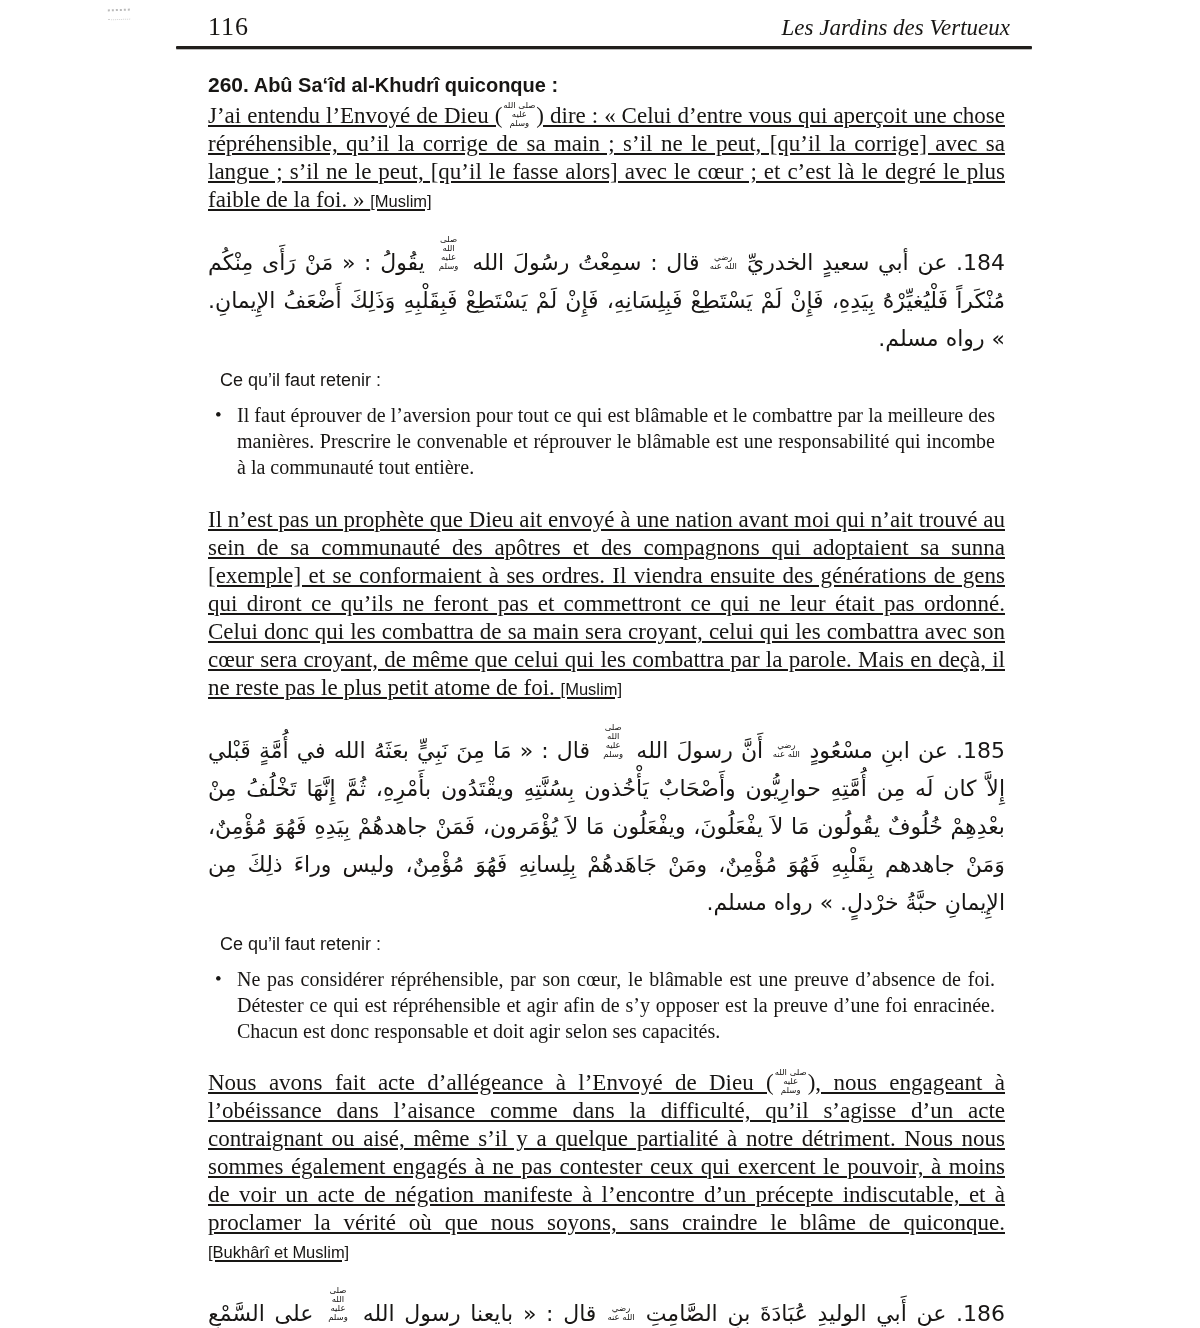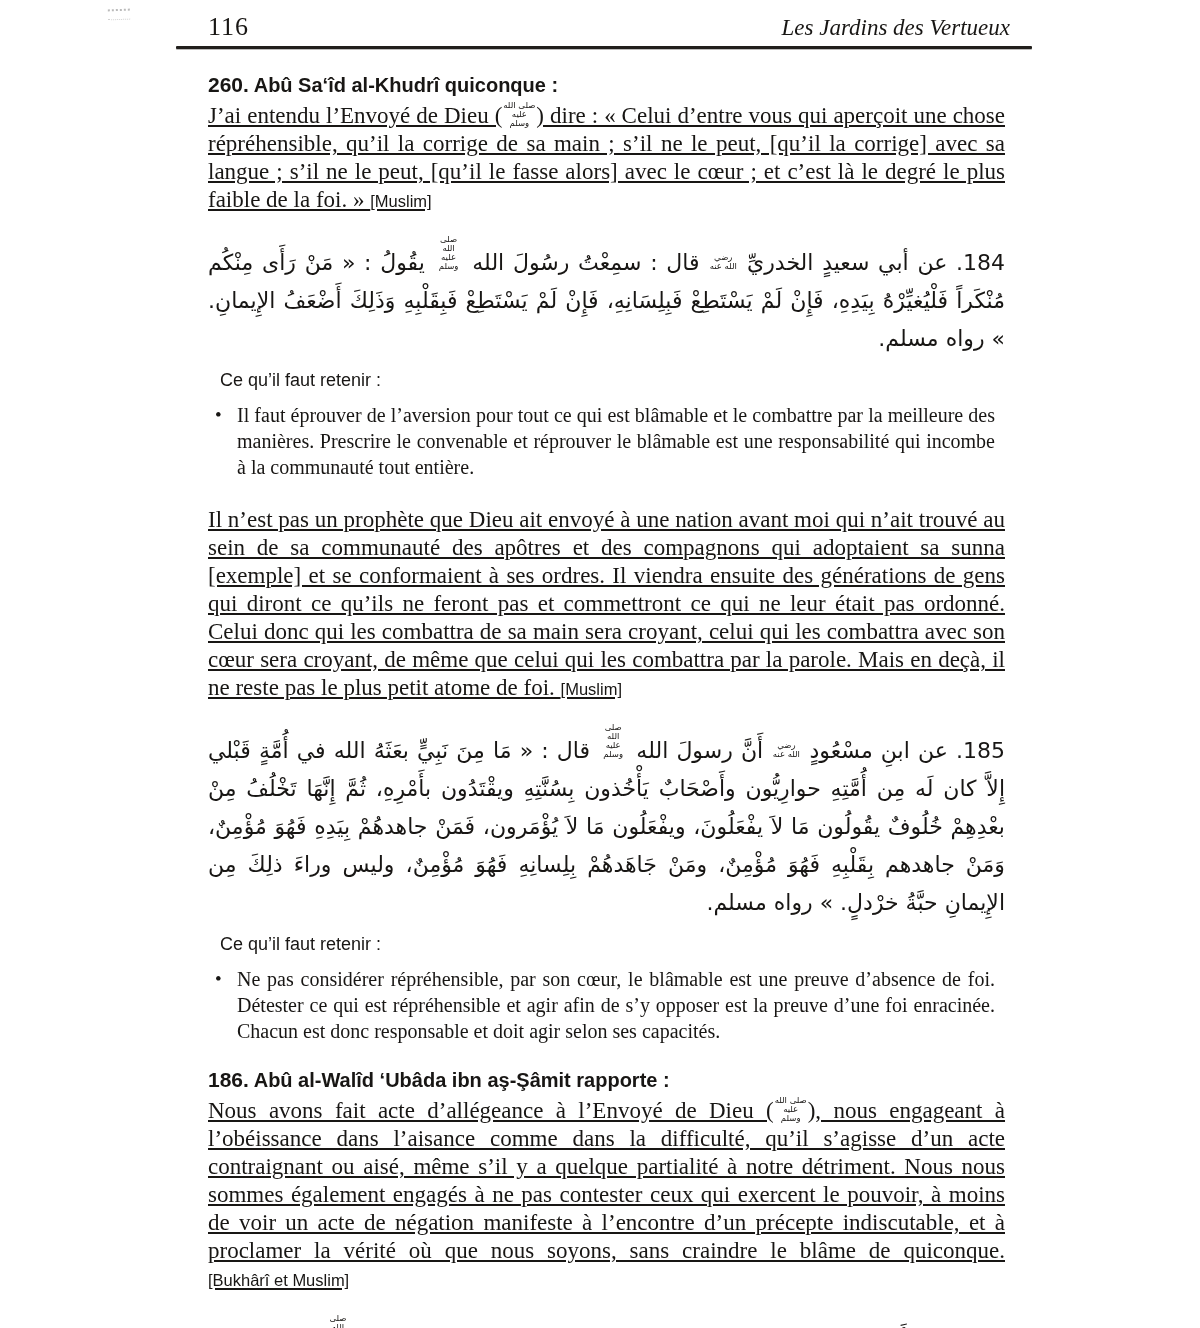--- a/index.html
+++ b/index.html
@@ -172,19 +172,18 @@
     <p class="french-text"><span class="seg-txt">Il n’est pas un prophète que Dieu ait envoyé à une nation avant moi qui n’ait trouvé au sein de sa communauté des apôtres et des compagnons qui adoptaient sa sunna [exemple] et se conformaient à ses ordres. Il viendra ensuite des générations de gens qui diront ce qu’ils ne feront pas et commettront ce qui ne leur était pas ordonné. Celui donc qui les combattra de sa main sera croyant, celui qui les combattra avec son cœur sera croyant, de même que celui qui les combattra par la parole. Mais en deçà, il ne reste pas le plus petit atome de foi. </span><span class="seg-src">[Muslim]</span></p>
     <p class="arabic-text" dir="rtl"><span class="seg-txt">185. عن ابنِ مسْعُودٍ </span><span class="seg-saw" dir="rtl">رضي الله عنه</span><span class="seg-txt"> أَنَّ رسولَ الله </span><span class="seg-saw" dir="rtl">صلى الله عليه وسلم</span><span class="seg-txt"> قال : « مَا مِنَ نَبِيٍّ بعَثَهُ الله في أُمَّةٍ قَبْلي إِلاَّ كان لَه مِن أُمَّتِهِ حوارِيُّون وأَصْحَابٌ يَأْخُذون بِسُنَّتِهِ ويقْتَدُون بأَمْرِهِ، ثُمَّ إِنَّهَا تَخْلُفُ مِنْ بعْدِهِمْ خُلُوفٌ يقُولُون مَا لاَ يفْعَلُونَ، ويفْعَلُون مَا لاَ يُؤْمَرون، فَمَنْ جاهدهُمْ بِيَدِهِ فَهُوَ مُؤْمِنٌ، وَمَنْ جاهدهم بِقَلْبِهِ فَهُوَ مُؤْمِنٌ، ومَنْ جَاهَدهُمْ بِلِسانِهِ فَهُوَ مُؤْمِنٌ، وليس وراءَ ذلِكَ مِن الإِيمانِ حبَّةُ خرْدلٍ. » رواه مسلم.</span></p>
     <div class="retain-label">Ce qu’il faut retenir :</div>
     <div class="note-item">
       <span class="note-bullet">•</span>
       <span class="note-text">Ne pas considérer répréhensible, par son cœur, le blâmable est une preuve d’absence de foi. Détester ce qui est répréhensible et agir afin de s’y opposer est la preuve d’une foi enracinée. Chacun est donc responsable et doit agir selon ses capacités.</span>
     </div>
   </section>
 
   <section class="entry last">
-    <h2 class="entry-heading"><span class="seg-num">186.</span><span class="seg-txt"> Abû al-Walîd ‘Ubâda ibn aş-Şâmit rapporte :</span></h2>
     <p class="french-text"><span class="seg-txt">Nous avons fait acte d’allégeance à l’Envoyé de Dieu (</span><span class="seg-saw" dir="rtl">صلى الله عليه وسلم</span><span class="seg-txt">), nous engageant à l’obéissance dans l’aisance comme dans la difficulté, qu’il s’agisse d’un acte contraignant ou aisé, même s’il y a quelque partialité à notre détriment. Nous nous sommes également engagés à ne pas contester ceux qui exercent le pouvoir, à moins de voir un acte de négation manifeste à l’encontre d’un précepte indiscutable, et à proclamer la vérité où que nous soyons, sans craindre le blâme de quiconque. </span><span class="seg-src">[Bukhârî et Muslim]</span></p>
     <p class="arabic-text" dir="rtl"><span class="seg-txt">186. عن أَبي الوليدِ عُبَادَةَ بنِ الصَّامِتِ </span><span class="seg-saw" dir="rtl">رضي الله عنه</span><span class="seg-txt"> قال : « بايعنا رسول الله </span><span class="seg-saw" dir="rtl">صلى الله عليه وسلم</span><span class="seg-txt"> على السَّمْعِ والطَّاعَةِ في العُسْرِ وَالْيُسْرِ والمَنْشَطِ والمَكْرَهِ، وَعلى أَثَرَةٍ عَلَيْنَا، وعَلى أَنْ لاَ نُنَازِعَ الأَمْرَ أَهْلَهُ إِلاَّ أَنْ تَرَوْا كُفْراً بَوَاحاً عِنْدَكُمْ مِنَ الله تعالَى فيه بُرْهانٌ، وعلى أن نقول بالحقِّ أينَما كُنَّا لا نخافُ في الله لَوْمَةَ لائِمٍ. » متفقٌ عليه.</span></p>
 
   </section>
 
 </main>
 
 </body></html>

